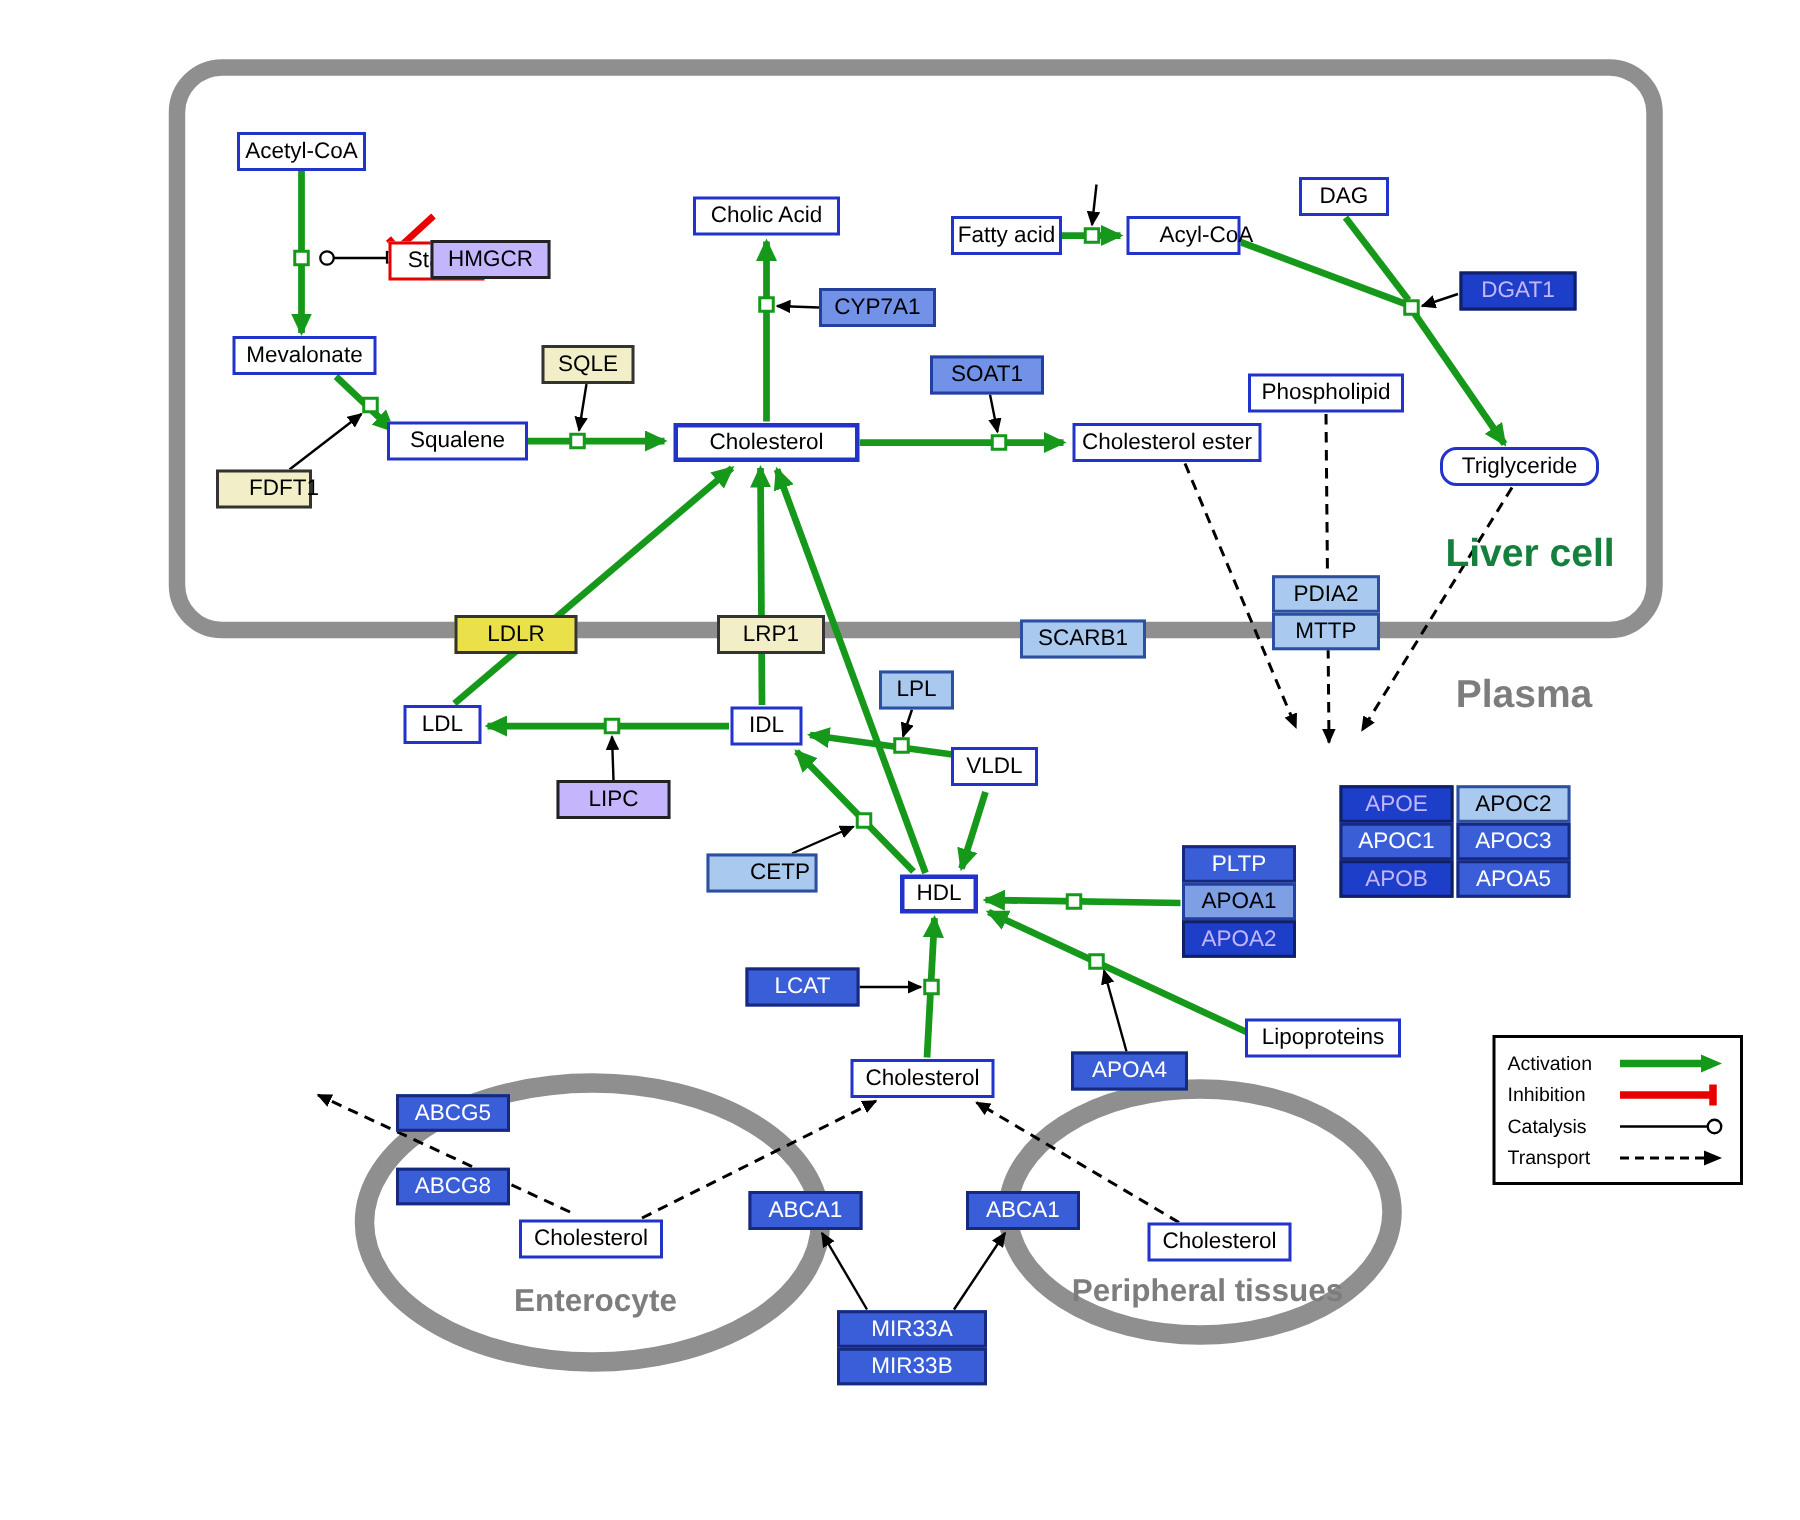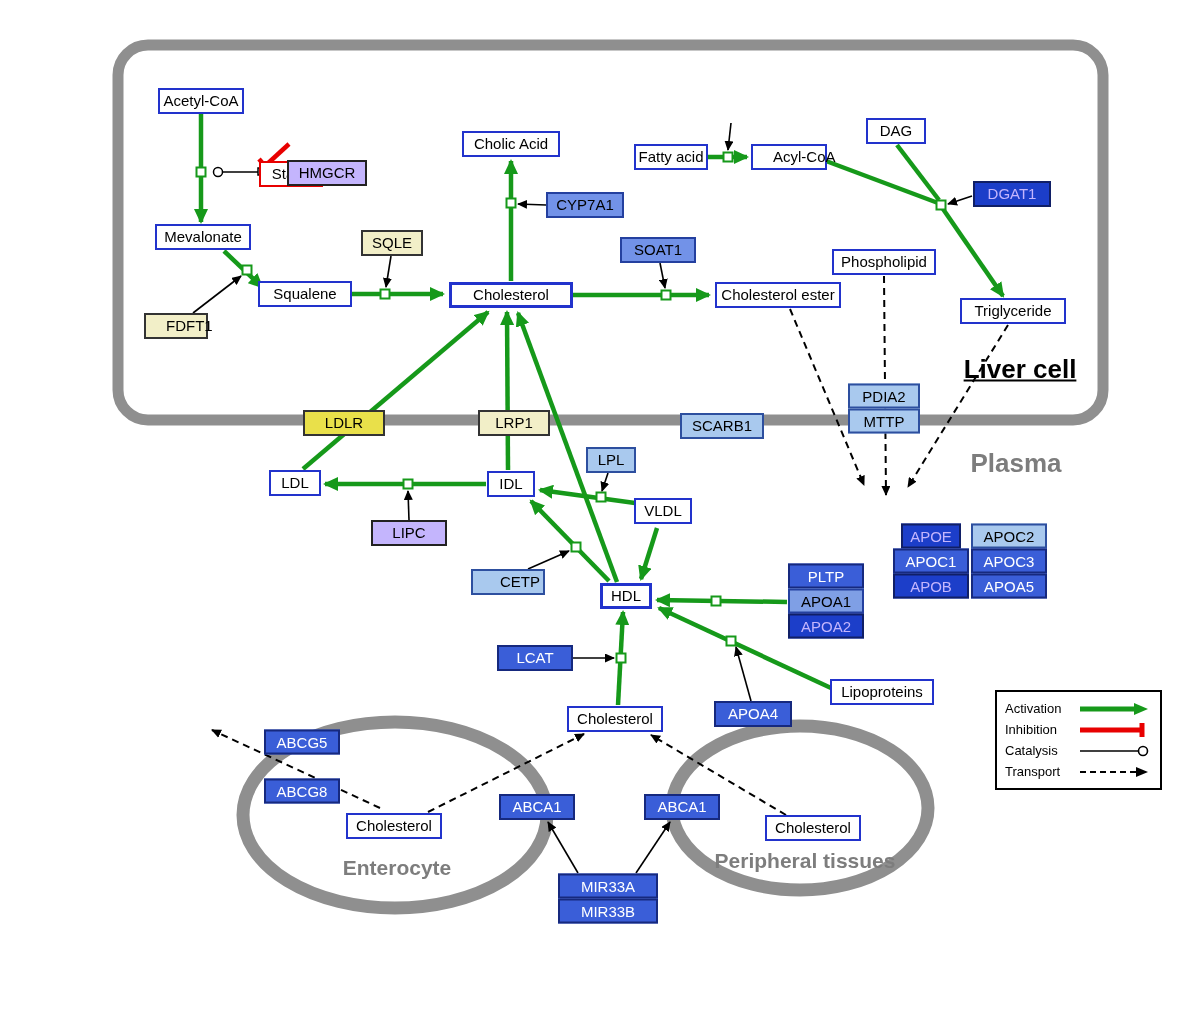--- a/index.html
+++ b/index.html
@@ -119,21 +119,21 @@
     <line x1="578" y1="873" x2="548" y2="822" class="ka"></line>
     <line x1="636" y1="873" x2="670" y2="822" class="ka"></line>
   </g>
 
   <g>
     <line x1="289" y1="144" x2="265" y2="166" class="rr"></line>
     <line x1="259" y1="159" x2="271" y2="173" class="rr"></line>
   </g>
 </svg>
 
-<div class="cmp" style="left:1020px;top:369px;font-size:26px;color:#000000;text-decoration:underline;">Liver cell</div>
+<div class="cmp" style="left:1020px;top:369px;font-size:26px;color:#15803d;">Liver cell</div>
 <div class="cmp" style="left:1016px;top:463px;font-size:26px;color:#7d7d7d;">Plasma</div>
 <div class="cmp" style="left:397px;top:868px;font-size:21px;color:#7d7d7d;">Enterocyte</div>
 <div class="cmp" style="left:805px;top:861px;font-size:21px;color:#7d7d7d;">Peripheral tissues</div>
 
 <div class="nd metab" style="left:201px;top:101px;width:86px;">Acetyl-CoA</div>
 <div class="nd metab redb" style="left:291px;top:130px;width:64px;">Statin</div>
 <div class="nd yellow" style="left:327px;top:173px;width:80px;">HMGCR</div>
 <div class="nd metab" style="left:203px;top:237px;width:96px;">Mevalonate</div>
 <div class="nd pyellow" style="left:176px;top:326px;width:64px;padding-left:20px;">FDFT1</div>
 <div class="nd metab" style="left:305px;top:294px;width:94px;">Squalene</div>
@@ -141,40 +141,40 @@
 <div class="nd metab thick" style="left:511px;top:295px;width:124px;">Cholesterol</div>
 <div class="nd metab" style="left:511px;top:144px;width:98px;">Cholic Acid</div>
 <div class="nd bmid" style="left:585px;top:205px;width:78px;">CYP7A1</div>
 <div class="nd bmid" style="left:658px;top:250px;width:76px;">SOAT1</div>
 <div class="nd metab" style="left:778px;top:295px;width:126px;">Cholesterol ester</div>
 <div class="nd metab" style="left:671px;top:157px;width:74px;">Fatty acid</div>
 <div class="nd metab" style="left:789px;top:157px;width:76px;padding-left:20px;">Acyl-CoA</div>
 <div class="nd metab" style="left:896px;top:131px;width:60px;">DAG</div>
 <div class="nd bdark" style="left:1012px;top:194px;width:78px;">DGAT1</div>
 <div class="nd metab" style="left:884px;top:262px;width:104px;">Phospholipid</div>
-<div class="nd metab" style="left:1013px;top:311px;width:106px;">Triglyceride</div>
+<div class="nd metab" style="left:1013px;top:311px;width:106px;border-radius:11px;">Triglyceride</div>
 <div class="nd blight h25" style="left:884px;top:396px;width:72px;">PDIA2</div>
 <div class="nd blight h25" style="left:884px;top:421px;width:72px;">MTTP</div>
 <div class="nd blight" style="left:722px;top:426px;width:84px;">SCARB1</div>
 <div class="nd yellow2" style="left:344px;top:423px;width:82px;">LDLR</div>
 <div class="nd pyellow" style="left:514px;top:423px;width:72px;">LRP1</div>
 <div class="nd metab" style="left:295px;top:483px;width:52px;">LDL</div>
 <div class="nd metab" style="left:511px;top:484px;width:48px;">IDL</div>
 <div class="nd yellow" style="left:409px;top:533px;width:76px;">LIPC</div>
 <div class="nd blight" style="left:611px;top:460px;width:50px;">LPL</div>
 <div class="nd metab" style="left:663px;top:511px;width:58px;">VLDL</div>
 <div class="nd blight" style="left:508px;top:582px;width:74px;padding-left:24px;">CETP</div>
 <div class="nd metab thick" style="left:626px;top:596px;width:52px;">HDL</div>
 <div class="nd blue h25" style="left:826px;top:576px;width:76px;">PLTP</div>
 <div class="nd bsoft h25" style="left:826px;top:601px;width:76px;">APOA1</div>
 <div class="nd bdark h25" style="left:826px;top:626px;width:76px;">APOA2</div>
 <div class="nd blue" style="left:535px;top:658px;width:76px;">LCAT</div>
 <div class="nd blue" style="left:753px;top:714px;width:78px;">APOA4</div>
 <div class="nd metab" style="left:882px;top:692px;width:104px;">Lipoproteins</div>
-<div class="nd bdark h25" style="left:931px;top:536px;width:60px;">APOE</div>
+<div class="nd bdark h25" style="left:931px;top:536px;width:76px;">APOE</div>
 <div class="nd blight h25" style="left:1009px;top:536px;width:76px;">APOC2</div>
 <div class="nd blue h25" style="left:931px;top:561px;width:76px;">APOC1</div>
 <div class="nd blue h25" style="left:1009px;top:561px;width:76px;">APOC3</div>
 <div class="nd bdark h25" style="left:931px;top:586px;width:76px;">APOB</div>
 <div class="nd blue h25" style="left:1009px;top:586px;width:76px;">APOA5</div>
 <div class="nd metab" style="left:615px;top:719px;width:96px;">Cholesterol</div>
 <div class="nd blue h25" style="left:302px;top:742px;width:76px;">ABCG5</div>
 <div class="nd blue h25" style="left:302px;top:767px;width:76px;margin-top:24px;">ABCG8</div>
 <div class="nd metab" style="left:394px;top:826px;width:96px;">Cholesterol</div>
 <div class="nd blue" style="left:537px;top:807px;width:76px;">ABCA1</div>

